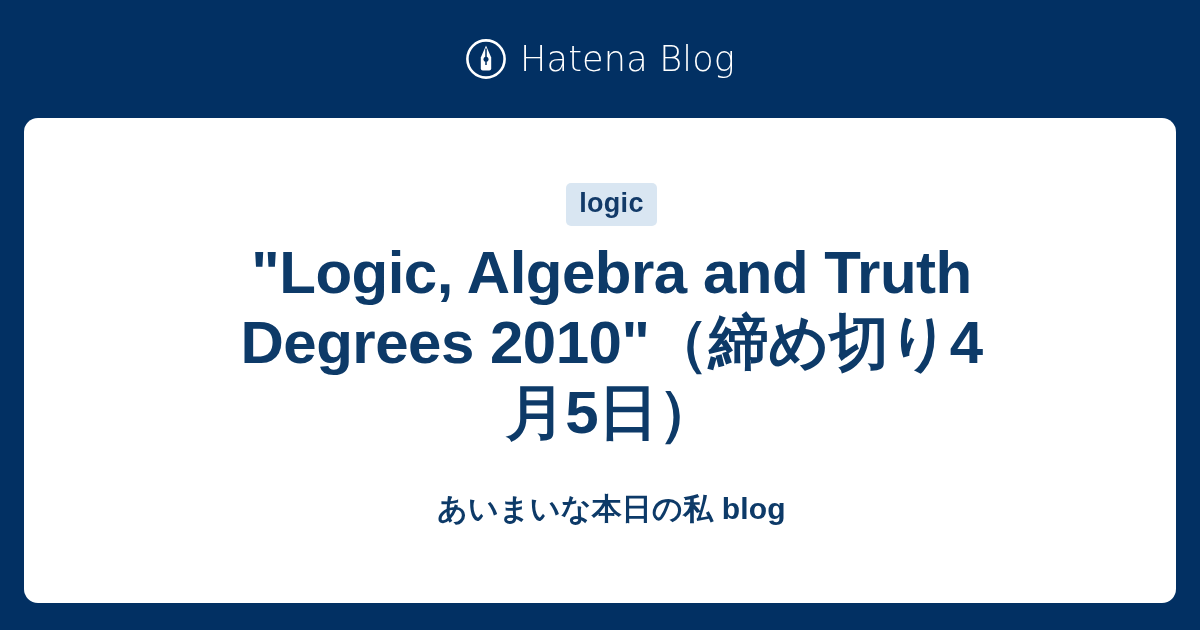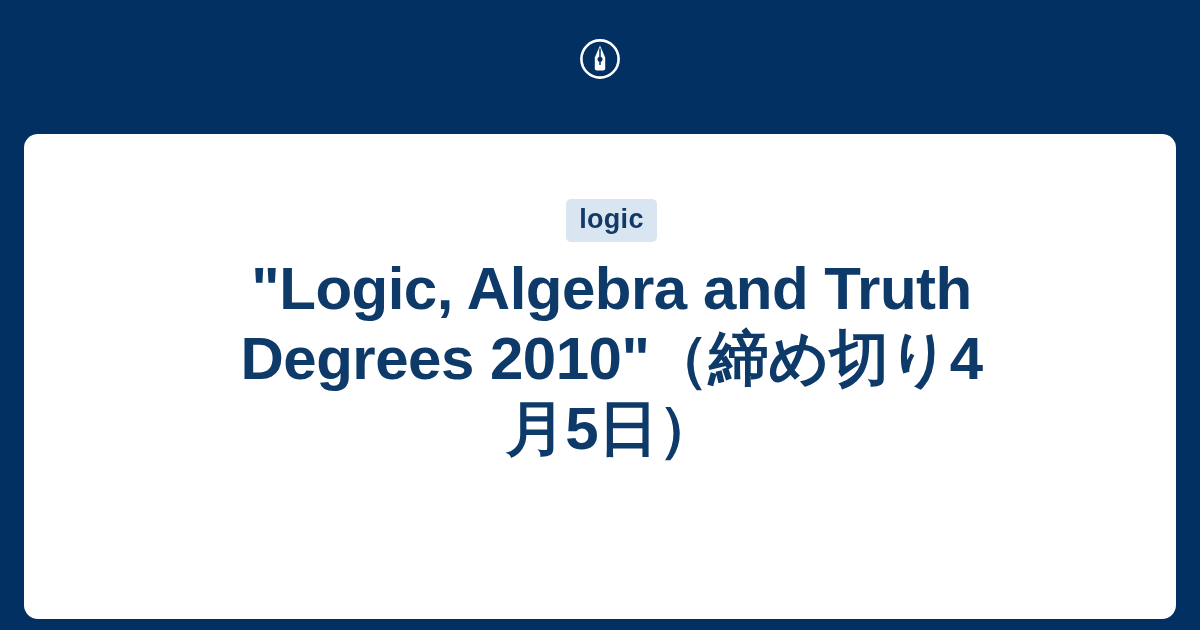--- a/index.html
+++ b/index.html
@@ -51,21 +51,20 @@
     width: 1152px;
     height: 485px;
     background: #ffffff;
     border-radius: 14px;
     box-sizing: border-box;
     display: flex;
     flex-direction: column;
     align-items: center;
     justify-content: flex-start;
     padding: 65px 60px 0 83px;
-    margin-top: 16px;
   }
 
   
   .tag-row {
     display: flex;
     flex-direction: row;
     align-items: center;
     justify-content: center;
     gap: 18px;
     margin: 0 0 12px 0;
@@ -115,24 +114,26 @@
 
   <span class="logo-mark">
     <svg viewBox="0 0 42 42" width="42" height="42" aria-hidden="true">
       <circle cx="21" cy="21" r="18.6" fill="none" stroke="#ffffff" stroke-width="2.6"></circle>
       <path d="M21 7.6 L26.2 19.4 L26.2 30.6 Q26.2 32.6 24.2 32.6 L17.8 32.6 Q15.8 32.6 15.8 30.6 L15.8 19.4 Z" fill="#ffffff"></path>
       <path d="M21 10.5 L21 27.0" stroke="#023063" stroke-width="1.5" fill="none"></path>
       <circle cx="21" cy="21.3" r="2.5" fill="#023063"></circle>
     </svg>
   </span>
 
+  <span class="logo-wordmark">Hatena Blog</span>
 </div>
 
 <div class="card">
 
   <div class="tag-row">
     <span class="tag">logic</span>
   </div>
 
   <h1 class="entry-title">"Logic, Algebra and Truth Degrees 2010"（締め切り4月5日）</h1>
 
+  <div class="blog-name">あいまいな本日の私 blog</div>
 
 </div>
 
 </body></html>

